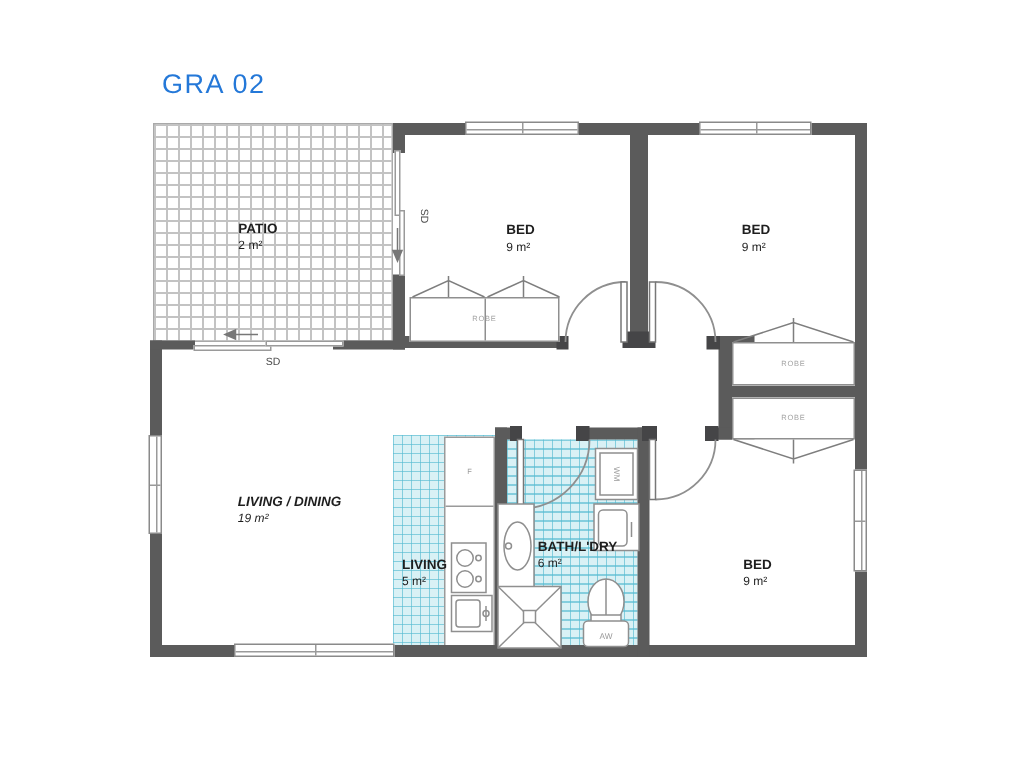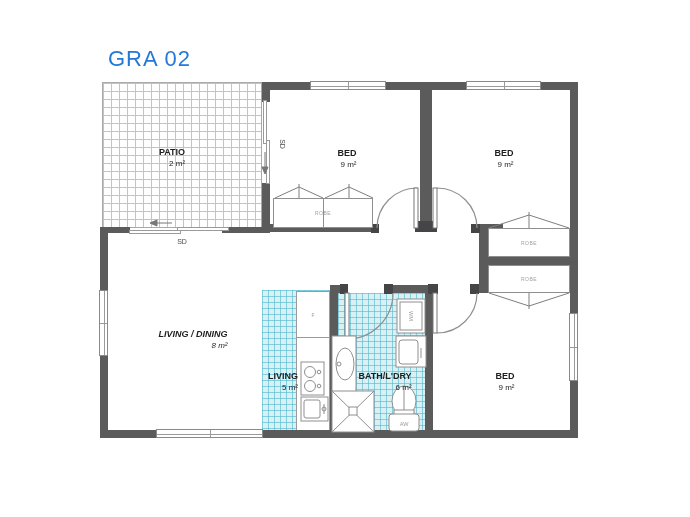--- a/index.html
+++ b/index.html
@@ -34,22 +34,22 @@
   .tile{position:absolute;background-color:var(--tile-fill);background-image:
       repeating-linear-gradient(to right, var(--tile-line) 0 1px, transparent 1px 6px),
       repeating-linear-gradient(to bottom, var(--tile-line) 0 1px, transparent 1px 6px);}
   .counter{position:absolute;background:#fff;border:1px solid #9a9a9a;box-sizing:border-box;}
   
   .robe{position:absolute;background:#fff;border:1px solid #8f8f8f;box-sizing:border-box;
         display:flex;align-items:center;justify-content:center;}
   .robe .lbl{font-size:5px;color:#a2a2a2;letter-spacing:.5px;}
   .robe-div{position:absolute;top:0;bottom:0;left:50%;border-left:1px solid #8f8f8f;}
   
-  .title{position:absolute;left:108px;top:46px;font-size:22px;color:var(--accent);letter-spacing:1px;}
-  .room-label{position:absolute;transform:translateX(-50%);text-align:right;color:#1e1e1e;line-height:12px;white-space:nowrap;}
+  .title{position:absolute;left:108px;top:46px;font-size:18px;color:var(--accent);letter-spacing:1px;}
+  .room-label{position:absolute;transform:translateX(-50%);text-align:left;color:#1e1e1e;line-height:12px;white-space:nowrap;}
   .room-label .nm{font-weight:bold;font-size:9px;}
   .room-label .ar{font-size:8px;}
   .tiny{position:absolute;font-size:5px;color:#9b9b9b;transform:translateX(-50%);}
   .sd{position:absolute;font-size:7px;color:#4c4c4c;transform:translateX(-50%);}
   .sd.vert{transform:translate(-50%,-50%) rotate(90deg);}
   svg{position:absolute;left:0;top:0;pointer-events:none;}
 </style>
 </head>
 <body>
 
@@ -184,27 +184,27 @@
   <div class="room-label" style="left:347px;top:147px;">
     <div class="nm">BED</div>
     <div class="ar">9 m²</div>
   </div>
   <div class="room-label" style="left:504px;top:147px;">
     <div class="nm">BED</div>
     <div class="ar">9 m²</div>
   </div>
   <div class="room-label" style="left:193px;top:328px;font-style:italic;">
     <div class="nm">LIVING / DINING</div>
-    <div class="ar">8 m²</div>
+    <div class="ar">19 m²</div>
   </div>
   <div class="room-label" style="left:283px;top:370px;">
     <div class="nm">LIVING</div>
     <div class="ar">5 m²</div>
   </div>
-  <div class="room-label" style="left:385px;top:370px;">
+  <div class="room-label" style="left:385px;top:358px;">
     <div class="nm">BATH/L'DRY</div>
     <div class="ar">6 m²</div>
   </div>
   <div class="room-label" style="left:505px;top:370px;">
     <div class="nm">BED</div>
     <div class="ar">9 m²</div>
   </div>
 
   <div class="sd" style="left:182px;top:238px;">SD</div>
   <div class="sd vert" style="left:282px;top:144px;">SD</div>

